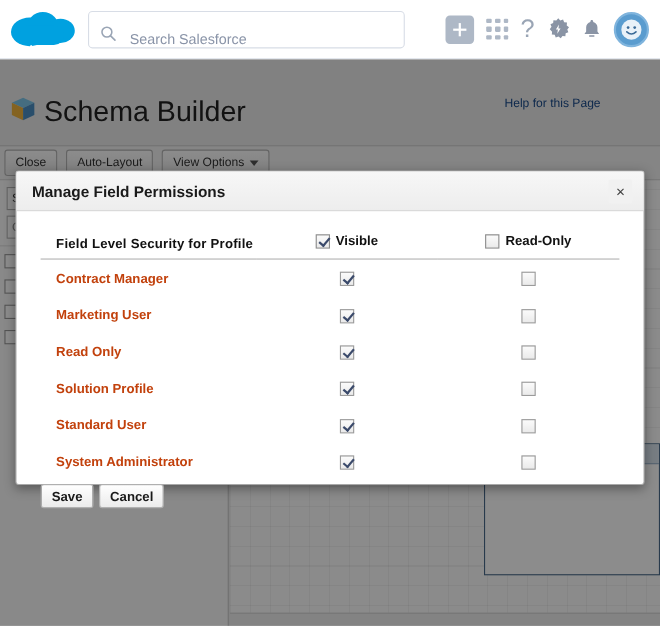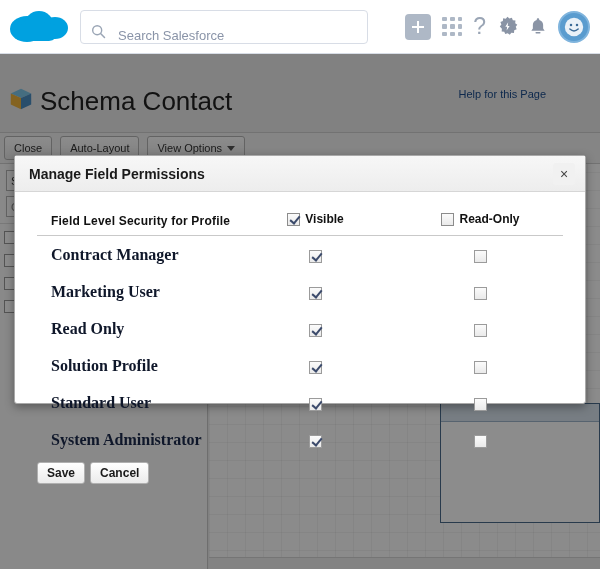--- a/index.html
+++ b/index.html
@@ -259,21 +259,21 @@
     position: absolute;
     top: 54px; left: 0;
     width: 600px; height: 515px;
     background: rgba(0,0,0,0.45);
   }
 
   
   .modal {
     position: absolute;
     left: 14px; top: 155px;
-    width: 572px; height: 249px;
+    width: 572px; height: 286px;
     background: #ffffff;
     border: 1px solid #a9a9a9;
     border-radius: 3px;
     box-shadow: 0 3px 10px rgba(0,0,0,0.35);
   }
   .modal-hdr {
     height: 36px;
     background: linear-gradient(#f7f7f7,#ededed);
     border-bottom: 1px solid #d6d6d6;
     display: flex;
@@ -315,25 +315,24 @@
   table.perm th.col-chk {
     width: 165px;
     text-align: center;
     padding-left: 0;
   }
   table.perm th .hdr-in {
     display: inline-flex; align-items: flex-end; gap: 5px;
     font-weight: bold;
   }
   table.perm td {
-    font-size: 16px;
-    color: #0f172a;
+    font-size: 12px;
+    color: #c2410c;
     padding: 10px 0 9px 0;
     font-weight: bold;
-    font-family: Liberation Serif, serif;
   }
   table.perm td.col-name { padding-left: 14px; font-weight: bold; }
   table.perm td.col-chk { text-align: center; }
 
   .cb {
     display: inline-block;
     width: 13px; height: 13px;
     border: 1px solid #9b9b9b;
     background: linear-gradient(#fbfbfb,#eaeaea);
     vertical-align: middle;
@@ -447,21 +446,21 @@
 
 <div class="page">
 
   <div class="page-head">
     <a class="help-link">Help for this Page</a>
     <svg class="cube" viewBox="0 0 28 28">
       <polygon points="14,3 25,8 14,13 3,8" fill="#7ec6ea"></polygon>
       <polygon points="3,8 14,13 14,25 3,20" fill="#f0b43c"></polygon>
       <polygon points="14,13 25,8 25,20 14,25" fill="#4b8fc4"></polygon>
     </svg>
-    <div class="page-title">Schema Contact</div>
+    <div class="page-title">Schema Builder</div>
   </div>
 
   <div class="toolbar">
     <div class="tbtn">
       <span>Close</span>
     </div>
     <div class="tbtn">
       <span>Auto-Layout</span>
     </div>
     <div class="tbtn">

